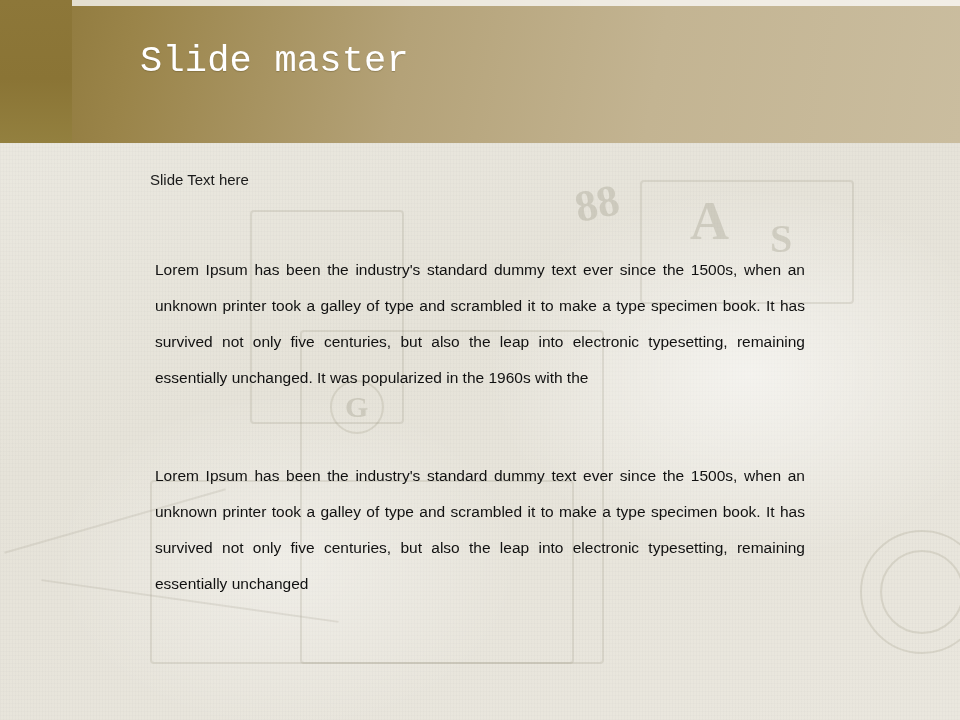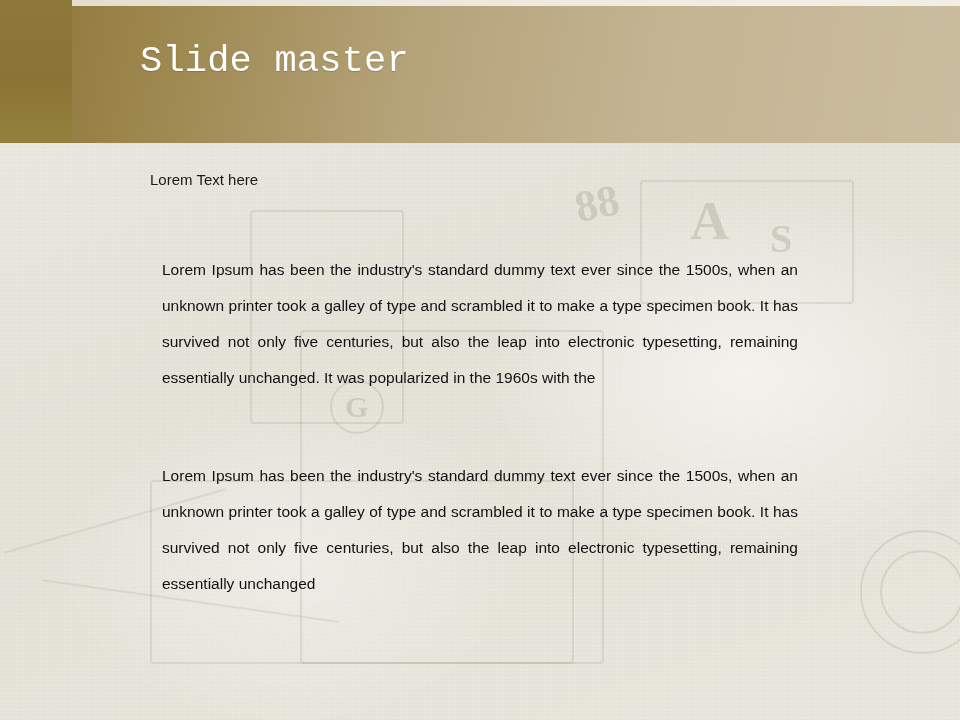--- a/index.html
+++ b/index.html
@@ -115,21 +115,21 @@
     color: #1a1a1a;
     line-height: 20px;
     margin: 0 0 0 0;
   }
   .para {
     font-size: 15.5px;
     color: #111111;
     line-height: 36px;
     text-align: justify;
     text-justify: inter-word;
-    margin: 12px;
+    margin: 5px;
   }
   .para-1 { margin-top: 62px; }
   .para-2 { margin-top: 62px; }
 </style>
 </head>
 <body>
 
 <div class="slide">
 
   <div class="slide-body-bg"></div>
@@ -148,18 +148,18 @@
   <div class="ghost-text" style="left:345px; top:390px; font-size:30px;">G</div>
   <div class="ghost-text" style="left:770px; top:215px; font-size:40px;">S</div>
 
   <div class="header-band">
     <div class="header-topstrip"></div>
     <div class="header-leftbar"></div>
   </div>
   <div class="title">Slide master</div>
 
   <div class="content">
-    <p class="lead-text">Lorem Text here</p>
+    <p class="lead-text">Slide Text here</p>
     <p class="para para-1">Lorem Ipsum has been the industry's standard dummy text ever since the 1500s, when an unknown printer took a galley of type and scrambled it to make a type specimen book. It has survived not only five centuries, but also the leap into electronic typesetting, remaining essentially unchanged. It was popularized in the 1960s with the</p>
     <p class="para para-2">Lorem Ipsum has been the industry's standard dummy text ever since the 1500s, when an unknown printer took a galley of type and scrambled it to make a type specimen book. It has survived not only five centuries, but also the leap into electronic typesetting, remaining essentially unchanged</p>
   </div>
 
 </div>
 
 </body></html>

